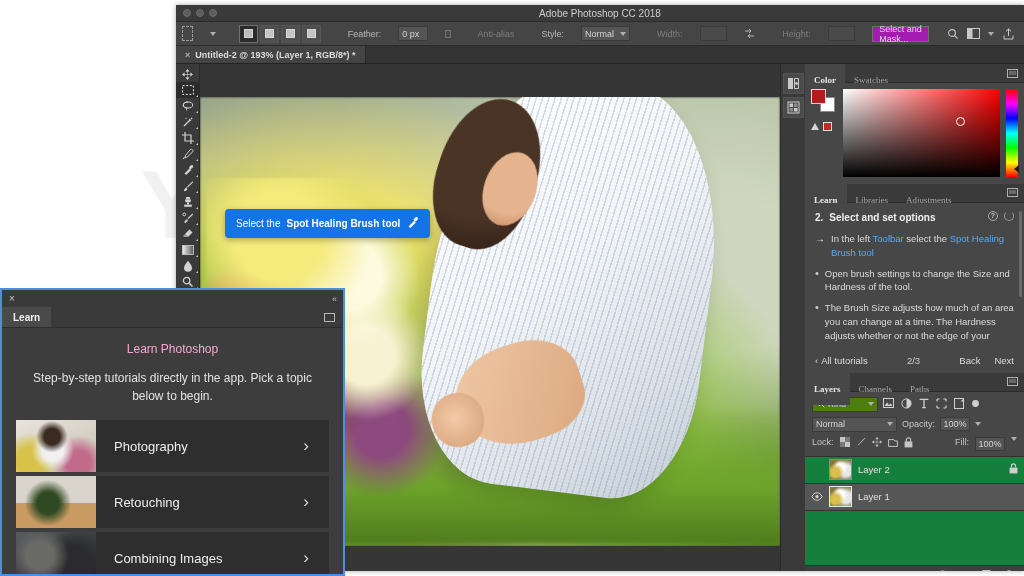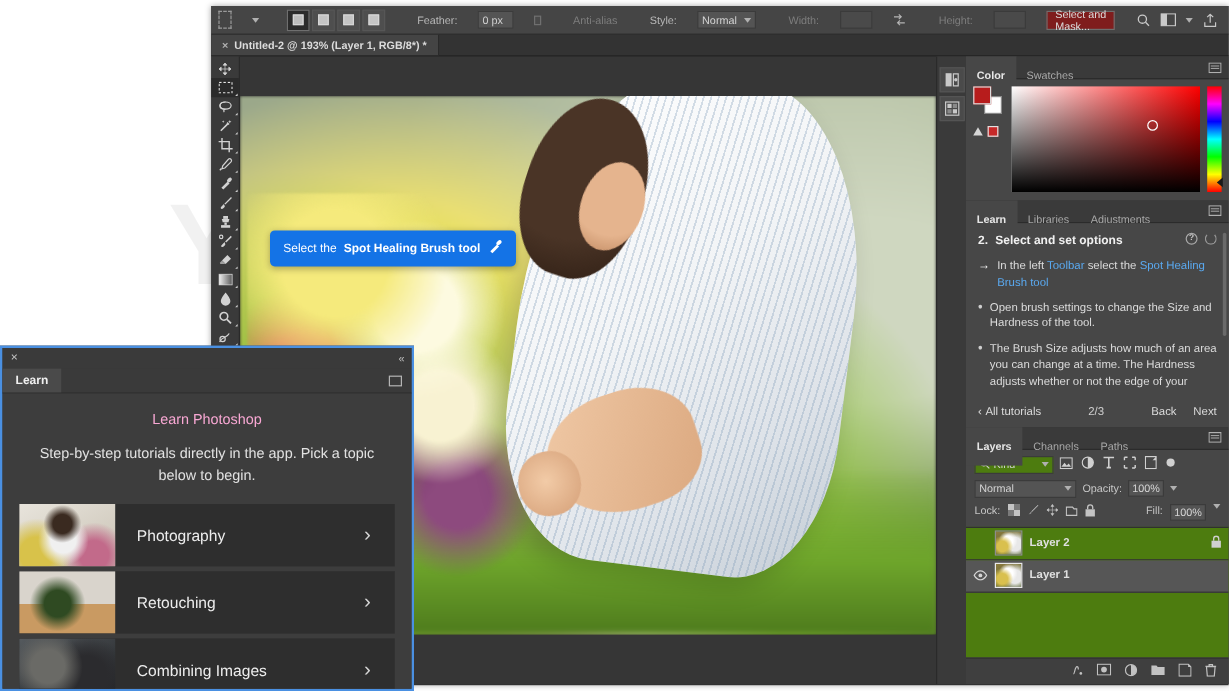--- a/index.html
+++ b/index.html
@@ -68,21 +68,21 @@
     display: flex; align-items: center;
   }
   .op-input.dim { background: #4a4a4a; color: #7a7a7a; }
   .op-select {
     height: 15px; background: #545454; border: 1px solid #3b3b3b;
     color: #d4d4d4; font-size: 9px; padding: 0 3px;
     display: flex; align-items: center; justify-content: space-between; gap: 6px;
   }
   .chk { width: 8px; height: 8px; border: 1px solid #6f6f6f; background: #4a4a4a; }
   .select-mask-btn {
-    height: 16px; background: #7f1d1d; border: 1px solid #6e6e6e;
+    height: 16px; background: #a21caf; border: 1px solid #6e6e6e;
     color: #dcdcdc; font-size: 9px; padding: 0 6px;
     display: flex; align-items: center;
   }
   .opt-right { margin-left: auto; display: flex; align-items: center; gap: 8px; padding-right: 3px; }
   .icon-sm { width: 13px; height: 13px; display: flex; align-items: center; justify-content: center; color: #c9c9c9; }
 
   
   .doc-tabs {
     height: 18px; background: #333; display: flex; align-items: stretch;
     border-bottom: 1px solid #232323;
@@ -213,21 +213,21 @@
   }
 
   
   .right-dock { width: 219px; flex: 0 0 219px; background: #383838; display: flex; flex-direction: column; }
   .panel-tabs {
     height: 19px; background: #3a3a3a; display: flex; align-items: stretch;
     border-bottom: 1px solid #2b2b2b; position: relative;
   }
   .panel-tab {
     padding: 16px 9px; display: flex; align-items: center;
-    font-size: 9px; color: #a8a8a8;
+    font-size: 9px; color: #a8a8a8; font-family: Liberation Serif, serif;
   }
   .panel-tab.active { background: #474747; color: #e6e6e6; font-weight: bold; }
   .panel-menu {
     margin-left: auto; padding-right: 6px; display: flex; align-items: center;
     color: #b0b0b0; font-size: 10px;
   }
 
   
   .color-panel { background: #474747; padding: 6px; display: flex; gap: 6px; height: 101px; }
   .swatch-col { width: 26px; display: flex; flex-direction: column; align-items: flex-start; gap: 11px; }
@@ -288,21 +288,21 @@
   }
   .filter-icons { display: flex; gap: 7px; align-items: center; color: #d0d0d0; }
   .blend-row { display: flex; align-items: center; gap: 5px; padding: 0 7px 5px 7px; font-size: 9px; }
   .blend-select {
     width: 85px; height: 15px; background: #545454; border: 1px solid #3b3b3b;
     display: flex; align-items: center; justify-content: space-between; padding: 0 3px;
     font-size: 9px; color: #d4d4d4;
   }
   .opacity-box { width: 30px; height: 14px; background: #545454; border: 1px solid #3b3b3b; display: flex; align-items: center; justify-content: center; font-size: 9px; color: #d4d4d4; }
   .lock-row { display: flex; align-items: flex-start; gap: 6px; padding: 0 7px 5px 7px; font-size: 9px; color: #c4c4c4; }
-  .layer-list { flex: 1; background: #4d7c0f; border-top: 1px solid #303030; overflow: hidden; font-weight: bold; }
+  .layer-list { flex: 1; background: #15803d; border-top: 1px solid #303030; overflow: hidden; }
   .layer-row { display: flex; align-items: center; height: 27px; padding: 0 6px; gap: 6px; border-bottom: 1px solid #333; }
   .layer-row.selected { background: #565656; }
   .eye { width: 12px; display: flex; align-items: center; justify-content: center; color: #d5d5d5; }
   .layer-thumb {
     width: 23px; height: 21px; border: 1px solid #8d8d8d; flex: 0 0 23px;
     background:
       radial-gradient(circle at 25% 65%, #d9c04e 0 22%, transparent 45%),
       radial-gradient(circle at 48% 40%, #ffffff 0 25%, transparent 50%),
       radial-gradient(circle at 75% 55%, #e8e8e8 0 30%, transparent 60%),
       linear-gradient(160deg, #8b7a3e, #4d5e2a);
@@ -374,20 +374,28 @@
 </style>
 </head>
 <body>
 
 <div id="root">
 
   <div class="watermark">YASIR252.COM</div>
 
   <div class="ps-window">
 
+    <div class="title-bar">
+      <div class="traffic">
+        <span class="dot"></span>
+        <span class="dot"></span>
+        <span class="dot"></span>
+      </div>
+      <div class="title-text">Adobe Photoshop CC 2018</div>
+    </div>
 
     <div class="options-bar">
       <div class="tool-preview"></div>
       <div class="mini-caret"></div>
       <div class="op-group">
         <div class="op-btn active m1">
             <i></i>
           </div>
         <div class="op-btn m2">
             <i></i>

